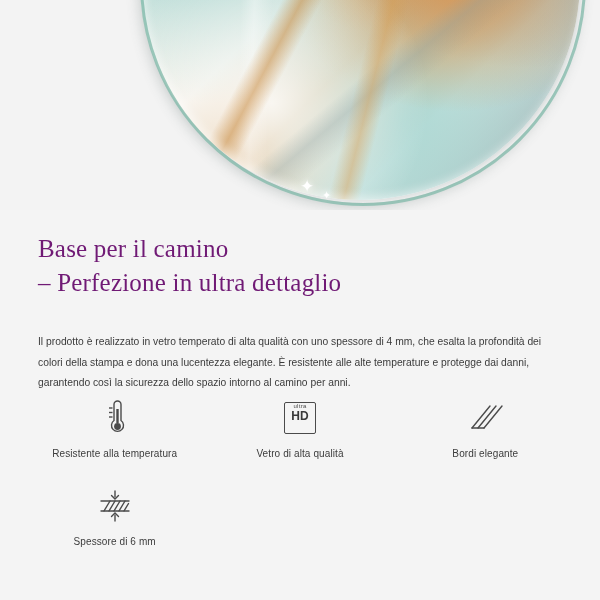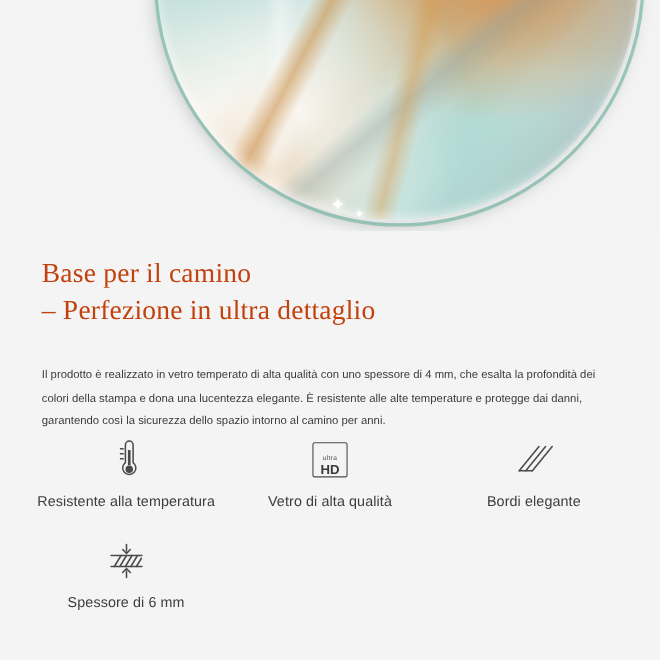--- a/index.html
+++ b/index.html
@@ -97,21 +97,21 @@
     background: #f4f4f4;
   }
   .headline {
     position: absolute;
     left: 38px;
     top: 22px;
     width: 530px;
     font-family: "Liberation Serif", serif;
     font-size: 25px;
     line-height: 1.34;
-    color: #c2410c;
+    color: #701a75;
     letter-spacing: 0.2px;
   }
   .headline .l2 { display: block; }
   .body-copy {
     position: absolute;
     left: 38px;
     top: 112px;
     width: 528px;
     font-size: 10.3px;
     line-height: 2.0;
@@ -136,34 +136,34 @@
   }
   .feature-icon {
     height: 46px;
     display: flex;
     align-items: center;
     justify-content: center;
     color: #4a4a4a;
   }
   .feature-label {
     margin-top: 7px;
-    font-size: 13px;
+    font-size: 10px;
     color: #3c3c3c;
     text-align: center;
     letter-spacing: 0.1px;
   }
   .hd-box {
     width: 30px;
     height: 30px;
     border: 1.4px solid #4a4a4a;
     border-radius: 2px;
     display: flex;
     flex-direction: column;
     align-items: center;
-    justify-content: flex-end;
+    justify-content: flex-start;
     line-height: 1;
   }
   .hd-box .u { font-size: 6px; letter-spacing: 0.3px; color: #4a4a4a; }
   .hd-box .h { font-size: 12px; font-weight: bold; color: #3a3a3a; margin-top: 1px; }
 </style>
 </head>
 <body>
 
 <div class="page">
 

